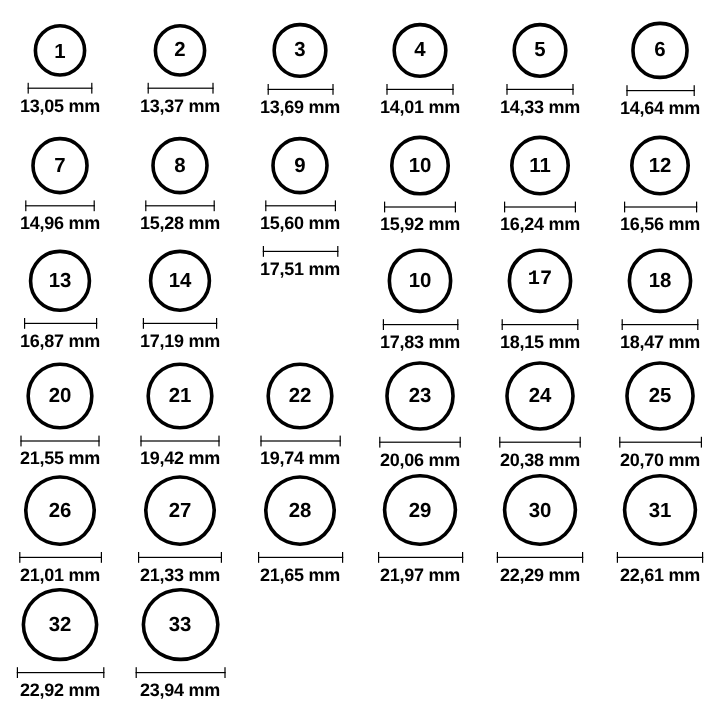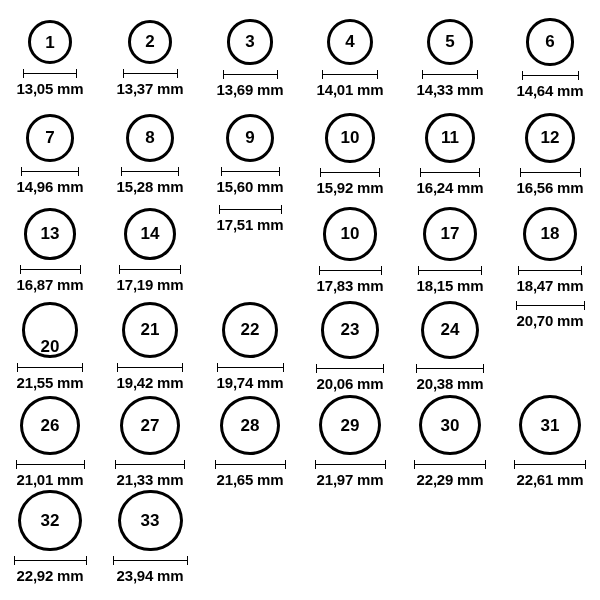--- a/index.html
+++ b/index.html
@@ -260,21 +260,21 @@
           <span class="ring-label">10</span>
         </div>
         <div class="dim" style="width: 63px;">
           <div class="dim-line"></div>
           <div class="dim-tick-left"></div>
           <div class="dim-tick-right"></div>
         </div>
         <div class="mm">17,83 mm</div>
       </div>
       <div class="cell">
-        <div class="ring" style="width: 53.8347px; height: 53.8347px; margin-top: 7.08264px;">
+        <div class="ring" style="width: 53.8347px; height: 53.8347px; margin-top: 7.08264px; font-family: Liberation Mono, monospace;">
           <span class="ring-label">17</span>
         </div>
         <div class="dim" style="width: 64px;">
           <div class="dim-line"></div>
           <div class="dim-tick-left"></div>
           <div class="dim-tick-right"></div>
         </div>
         <div class="mm">18,15 mm</div>
       </div>
       <div class="cell">
@@ -282,21 +282,21 @@
           <span class="ring-label">18</span>
         </div>
         <div class="dim" style="width: 64px;">
           <div class="dim-line"></div>
           <div class="dim-tick-left"></div>
           <div class="dim-tick-right"></div>
         </div>
         <div class="mm">18,47 mm</div>
       </div>
       <div class="cell">
-        <div class="ring" style="width: 55.6667px; height: 55.6667px; margin-top: 6.16667px; align-items: flex-end;">
+        <div class="ring" style="width: 55.6667px; height: 55.6667px; margin-top: 6.16667px;">
           <span class="ring-label">20</span>
         </div>
         <div class="dim" style="width: 66px;">
           <div class="dim-line"></div>
           <div class="dim-tick-left"></div>
           <div class="dim-tick-right"></div>
         </div>
         <div class="mm">21,55 mm</div>
       </div>
       <div class="cell">
@@ -337,20 +337,23 @@
           <span class="ring-label">24</span>
         </div>
         <div class="dim" style="width: 68px;">
           <div class="dim-line"></div>
           <div class="dim-tick-left"></div>
           <div class="dim-tick-right"></div>
         </div>
         <div class="mm">20,38 mm</div>
       </div>
       <div class="cell">
+        <div class="ring" style="width: 58.7521px; height: 58.7521px; margin-top: 4.62397px;">
+          <span class="ring-label">25</span>
+        </div>
         <div class="dim" style="width: 69px;">
           <div class="dim-line"></div>
           <div class="dim-tick-left"></div>
           <div class="dim-tick-right"></div>
         </div>
         <div class="mm">20,70 mm</div>
       </div>
       <div class="cell">
         <div class="ring" style="width: 59.3499px; height: 59.3499px; margin-top: 4.32507px;">
           <span class="ring-label">26</span>

